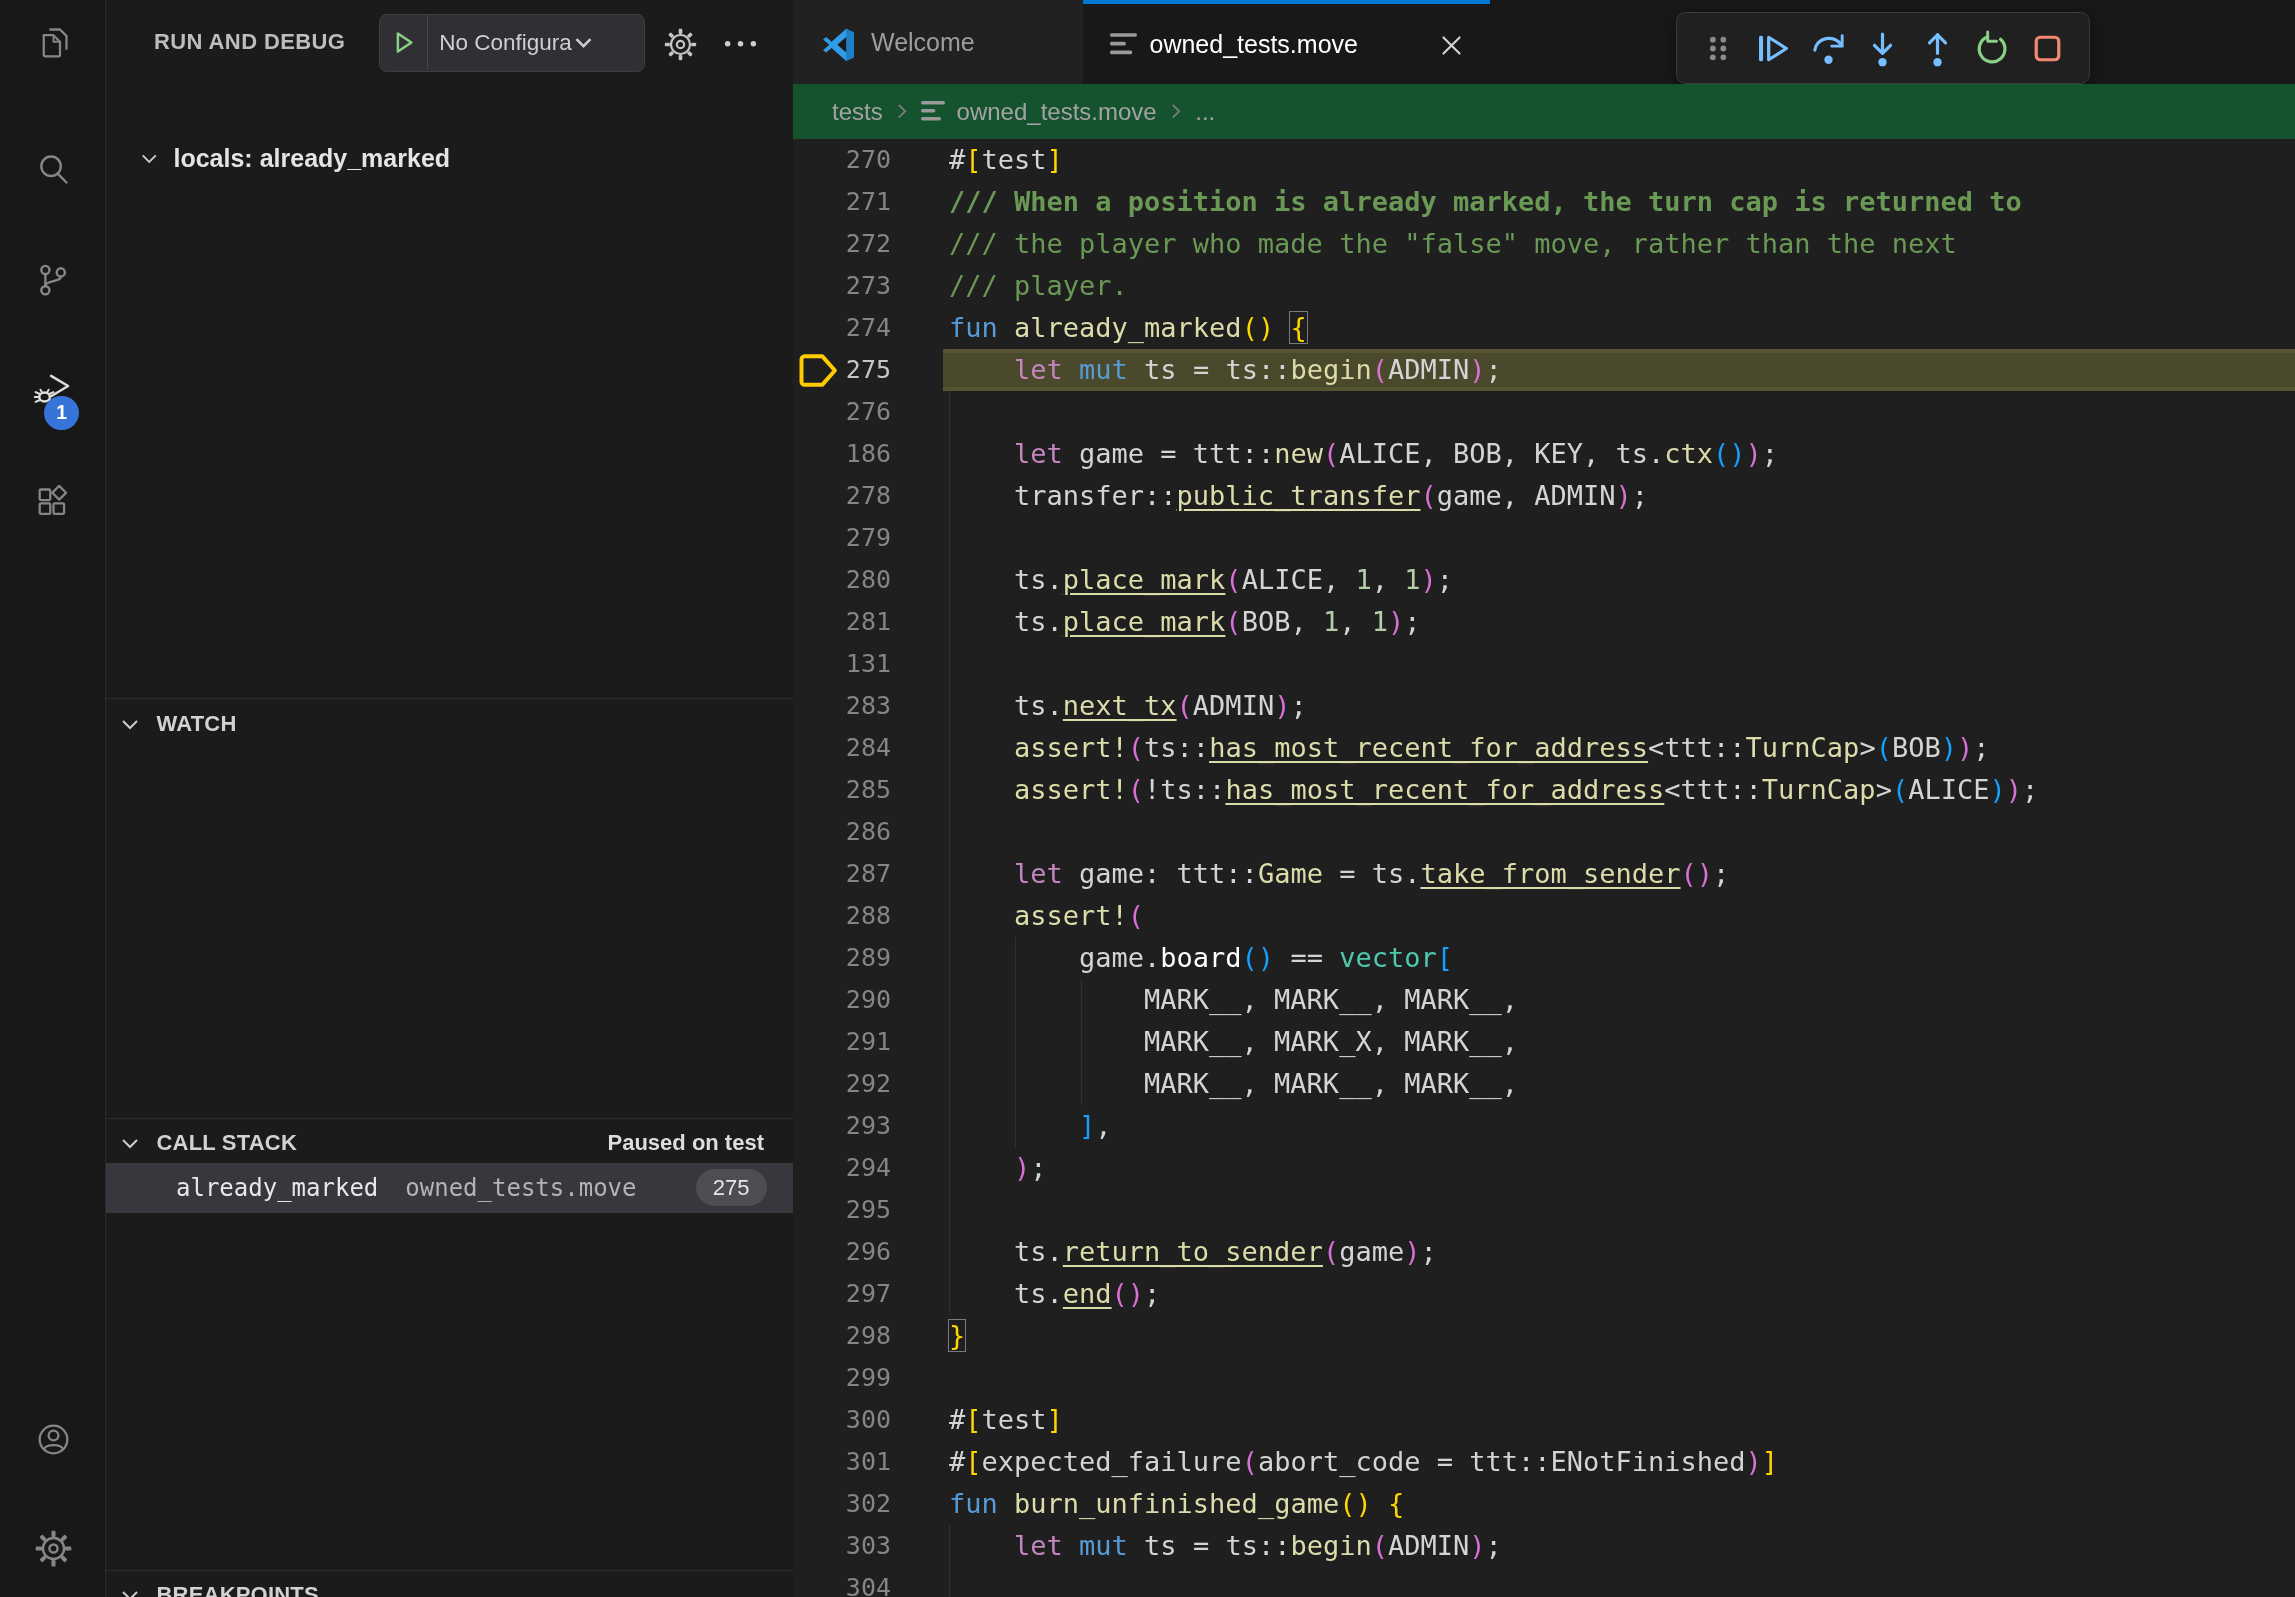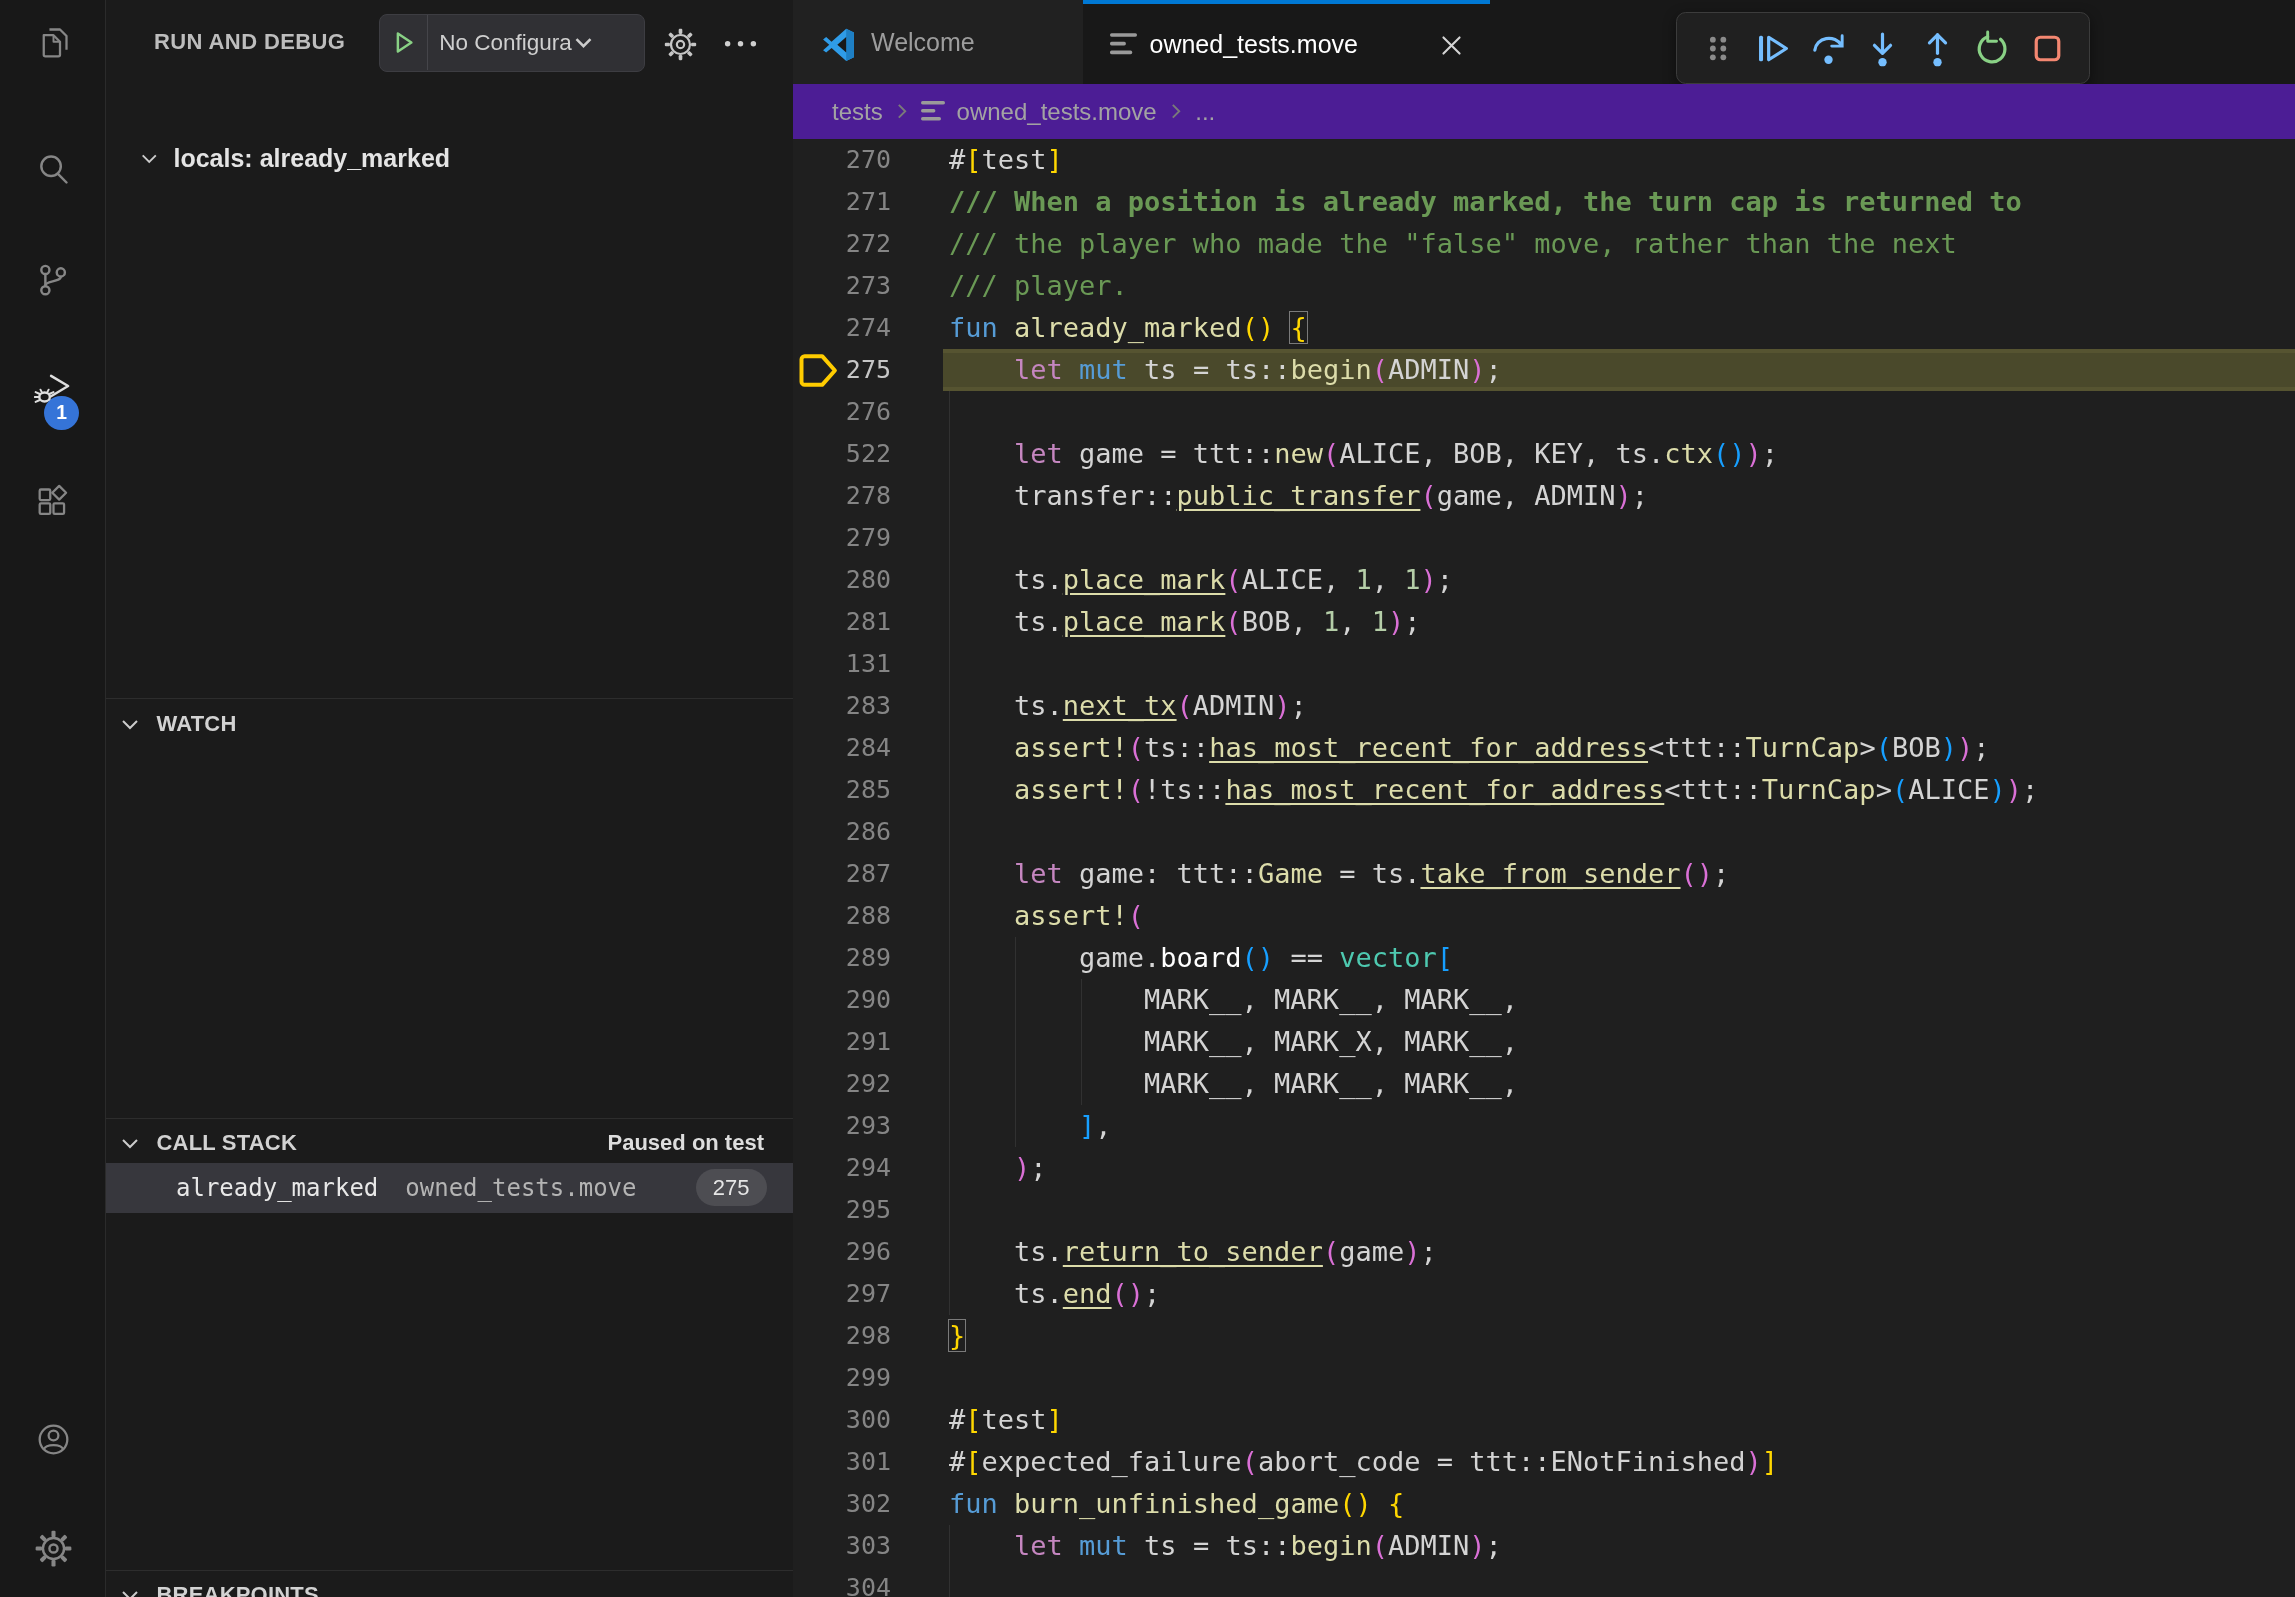--- a/index.html
+++ b/index.html
@@ -40,21 +40,21 @@
   
   .editor{position:absolute;left:793px;top:0;width:1502px;height:1597px;background:#1f1f1f;}
   .tabbar{position:absolute;left:0;top:0;width:1502px;height:84px;background:#181818;}
   .tab{position:absolute;top:0;height:84px;display:flex;align-items:center;box-sizing:border-box;}
   .tab-welcome{left:0;width:290px;background:#212121;}
   .tab-active{left:290px;width:407px;background:#181818;border-top:4px solid #0078d4;}
   .tab .tab-label{font-size:25px;white-space:nowrap;}
   .tab-welcome .tab-label{color:#9d9d9d;margin-left:14.5px;}
   .tab-active .tab-label{color:#ffffff;margin-left:13px;}
   .tab-close{position:absolute;right:24px;top:27px;width:29px;height:29px;}
-  .breadcrumbs{position:absolute;left:0;top:84px;width:1502px;height:55px;background:#4c1d95;display:flex;align-items:center;}
+  .breadcrumbs{position:absolute;left:0;top:84px;width:1502px;height:55px;background:#14532d;display:flex;align-items:center;}
   .crumb{font-size:24px;color:#a3a3a3;white-space:nowrap;}
   .crumb-chev{margin:0 11.3px;}
   .bc-file-icon{margin-right:11.3px;}
 
   
   .dbg-toolbar{position:absolute;left:883px;top:12px;width:414px;height:72px;background:#202020;border:0.8px solid #3c3c3c;
                border-radius:9.7px;box-shadow:0 4.8px 13px rgba(0,0,0,.45);display:flex;align-items:center;justify-content:space-evenly;padding:0 4.8px;box-sizing:border-box;}
   .dbg-btn{width:37px;height:37px;}
 
   
@@ -362,21 +362,21 @@
           <span class="ln cur">275</span>
           <span class="content"><span style="color: rgb(212, 212, 212);">    </span><span style="color: rgb(197, 134, 192);">let</span><span style="color: rgb(212, 212, 212);"> </span><span style="color: rgb(86, 156, 214);">mut</span><span style="color: rgb(212, 212, 212);"> ts = ts::</span><span style="color: rgb(220, 220, 170);">begin</span><span style="color: rgb(218, 112, 214);">(</span><span style="color: rgb(212, 212, 212);">ADMIN</span><span style="color: rgb(218, 112, 214);">)</span><span style="color: rgb(212, 212, 212);">;</span></span>
         </div>
         <div class="code-row">
           <div class="guide" style="left: 156px;"></div>
           <span class="ln">276</span>
           <span class="content"></span>
         </div>
         <div class="code-row">
           <div class="guide" style="left: 156px;"></div>
-          <span class="ln">522</span>
+          <span class="ln">186</span>
           <span class="content"><span style="color: rgb(212, 212, 212);">    </span><span style="color: rgb(197, 134, 192);">let</span><span style="color: rgb(212, 212, 212);"> game = ttt::</span><span style="color: rgb(220, 220, 170);">new</span><span style="color: rgb(218, 112, 214);">(</span><span style="color: rgb(212, 212, 212);">ALICE, BOB, KEY, ts.</span><span style="color: rgb(220, 220, 170);">ctx</span><span style="color: rgb(23, 159, 255);">()</span><span style="color: rgb(218, 112, 214);">)</span><span style="color: rgb(212, 212, 212);">;</span></span>
         </div>
         <div class="code-row">
           <div class="guide" style="left: 156px;"></div>
           <span class="ln">278</span>
           <span class="content"><span style="color: rgb(212, 212, 212);">    transfer::</span><span class="tok-u" style="color: rgb(220, 220, 170);">public_transfer</span><span style="color: rgb(218, 112, 214);">(</span><span style="color: rgb(212, 212, 212);">game, ADMIN</span><span style="color: rgb(218, 112, 214);">)</span><span style="color: rgb(212, 212, 212);">;</span></span>
         </div>
         <div class="code-row">
           <div class="guide" style="left: 156px;"></div>
           <span class="ln">279</span>

